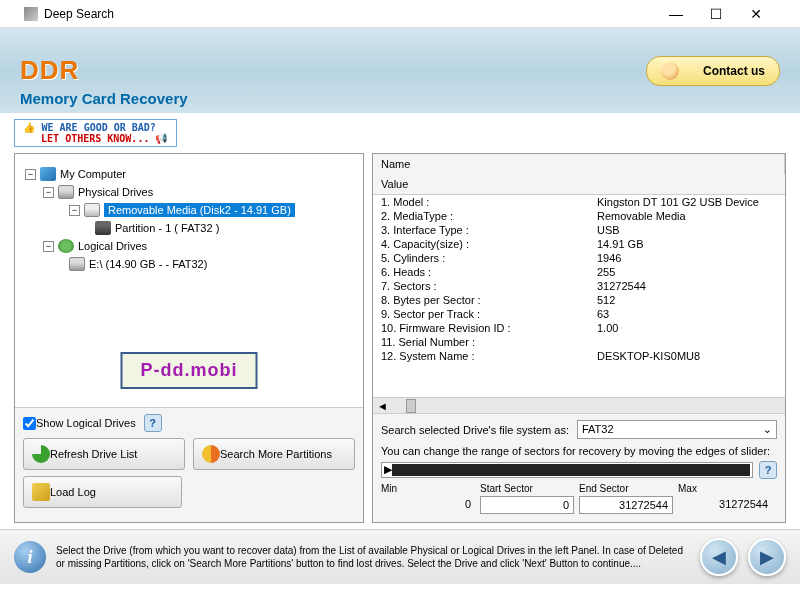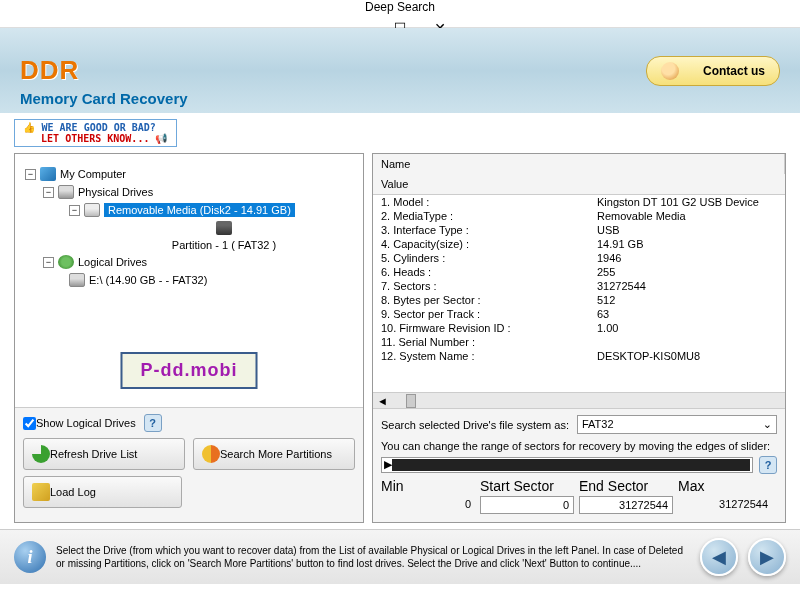--- a/index.html
+++ b/index.html
@@ -1,17 +1,17 @@
 <!DOCTYPE html>
 <html><head>
 <meta charset="utf-8">
 <style>
 * { box-sizing: border-box; margin: 0; padding: 0; }
 body { font-family: "Segoe UI", Tahoma, sans-serif; font-size: 11px; background: #fff; width: 800px; height: 600px; overflow: hidden; }
-.titlebar { height: 28px; display: flex; align-items: center; padding: 0 24px; border-bottom: 1px solid #ddd; flex-direction: column; }
+.titlebar { height: 28px; display: flex; align-items: center; padding: 0 24px; border-bottom: 1px solid #ddd; }
 .titlebar-icon { width: 14px; height: 14px; background: linear-gradient(135deg, #888, #ccc); margin-right: 6px; }
 .titlebar-title { flex: 1; font-size: 12px; }
 .win-controls { display: flex; }
 .win-btn { width: 40px; height: 28px; display: flex; align-items: center; justify-content: center; font-size: 14px; font-family: sans-serif; }
 .header { height: 85px; background: linear-gradient(180deg, #d4e6ef 0%, #b8d4e2 50%, #cde2ec 100%); display: flex; align-items: center; padding: 0 20px; position: relative; }
 .logo-ddr { font-family: Arial; font-size: 26px; font-weight: bold; color: #ea7500; letter-spacing: 1px; filter: drop-shadow(1px 1px 0 #fff); }
 .logo-sub { position: absolute; left: 20px; bottom: 6px; font-size: 15px; font-weight: bold; color: #0068a8; }
 .contact-btn { margin-left: auto; background: linear-gradient(180deg, #fff6c4, #f6e07a); border: 1px solid #caa93a; border-radius: 14px; padding: 5px 14px; display: flex; align-items: center; gap: 24px; font-size: 12px; font-weight: bold; }
 .contact-icon { width: 18px; height: 18px; border-radius: 50%; background: radial-gradient(circle at 40% 35%, #ffe0a6 40%, #d88a2a 100%); }
 .review-bar { padding: 6px 14px 2px; }
@@ -26,21 +26,21 @@
 .tree-node { display: flex; align-items: center; gap: 4px; padding: 1px 2px; margin: 2px 0; white-space: nowrap; }
 .tree-exp { width: 11px; height: 11px; border: 1px solid #888; display: inline-flex; align-items: center; justify-content: center; font-size: 9px; line-height: 1; background: #fff; }
 .tree-icon { width: 16px; height: 14px; display: inline-block; }
 .ico-computer { background: linear-gradient(135deg, #5ab0e8, #2070b0); border-radius: 2px; }
 .ico-drive { background: linear-gradient(180deg, #ddd 40%, #999 100%); border: 1px solid #888; border-radius: 2px; }
 .ico-removable { background: linear-gradient(180deg, #eee 40%, #bbb 100%); border: 1px solid #888; border-radius: 2px; }
 .ico-partition { background: linear-gradient(180deg, #666 30%, #333 100%); border-radius: 2px; }
 .ico-logical { background: radial-gradient(circle, #6dc060 40%, #2a7a20 100%); border-radius: 50%; }
 .ind1 { margin-left: 18px; }
 .ind2 { margin-left: 44px; }
-.ind3 { margin-left: 70px; flex-direction: column; }
+.ind3 { margin-left: 70px; }
 .selected { background: #0a7fd8; color: #fff; }
 .watermark { position: absolute; left: 50%; transform: translateX(-50%); bottom: 18px; border: 2px solid #3a5c8c; background: #f2f4e4; padding: 6px 18px; font-size: 18px; font-weight: bold; font-family: Arial; color: #a21caf; letter-spacing: 1px; }
 .left-controls { padding: 6px 8px 8px; background: #f4f4f4; border-top: 1px solid #ccc; }
 .chk-row { display: flex; align-items: center; margin-bottom: 6px; }
 .help-btn { width: 18px; height: 18px; border: 1px solid #7aa0c4; background: #d4e6f4; border-radius: 3px; display: inline-flex; align-items: center; justify-content: center; font-weight: bold; color: #2060a0; font-size: 11px; }
 .btn-row { display: flex; gap: 8px; margin-bottom: 6px; }
 .action-btn { flex: 1; background: linear-gradient(180deg, #fafafa, #e2e2e2); border: 1px solid #aaa; border-radius: 3px; padding: 6px 8px; display: flex; align-items: center; gap: 0; font-size: 11px; }
 .btn-icon { width: 18px; height: 18px; border-radius: 50%; }
 .ico-refresh { background: conic-gradient(#3aa030 0deg 270deg, transparent 270deg); }
 .ico-search { background: conic-gradient(#e87020 0deg 180deg, #f0c030 180deg 360deg); }
@@ -57,21 +57,21 @@
 .hscroll-thumb { width: 10px; height: 14px; background: #ccc; border: 1px solid #999; margin-left: 14px; }
 .right-controls { padding: 6px 8px 8px; background: #f4f4f4; border-top: 1px solid #ccc; }
 .fs-row { display: flex; align-items: center; gap: 8px; margin-bottom: 6px; }
 .fs-select { flex: 1; border: 1px solid #999; background: #fff; padding: 2px 4px; font-size: 11px; }
 .slider-label { font-size: 11px; margin-bottom: 4px; }
 .slider-row { display: flex; align-items: center; gap: 6px; margin-bottom: 4px; }
 .slider-track { flex: 1; height: 16px; border: 1px solid #999; background: #fff; position: relative; }
 .slider-fill { position: absolute; left: 10px; right: 2px; top: 1px; bottom: 1px; background: #222; }
 .sector-row { display: flex; gap: 0; }
 .sector-col { flex: 1; }
-.sector-col label { display: block; font-size: 14px; margin-bottom: 2px; }
+.sector-col label { display: block; font-size: 10px; margin-bottom: 2px; }
 .sector-input { width: 95%; border: 1px solid #999; padding: 2px 4px; text-align: right; font-size: 11px; background: #fff; }
 .sector-static { width: 95%; padding: 2px 4px; text-align: right; font-size: 11px; }
 .footer { display: flex; align-items: center; gap: 10px; padding: 8px 14px; background: linear-gradient(180deg, #f4f4f4, #e4e4e4); border-top: 1px solid #ccc; }
 .info-icon { width: 32px; height: 32px; border-radius: 50%; background: radial-gradient(circle at 35% 30%, #a8d0f0, #3070b0); display: flex; align-items: center; justify-content: center; color: #fff; font-style: italic; font-weight: bold; font-size: 18px; font-family: Georgia; }
 .footer-text { flex: 1; font-size: 10px; line-height: 1.3; }
 .nav-btn { width: 38px; height: 38px; border-radius: 50%; background: radial-gradient(circle at 35% 30%, #d0e4f0, #88b0d0); border: 2px solid #fff; box-shadow: 0 2px 4px rgba(0,0,0,.3); display: flex; align-items: center; justify-content: center; font-size: 18px; color: #2a5a8a; }
 input[type=checkbox] { width: 13px; height: 13px; }
 </style>
 </head>
 <body>

